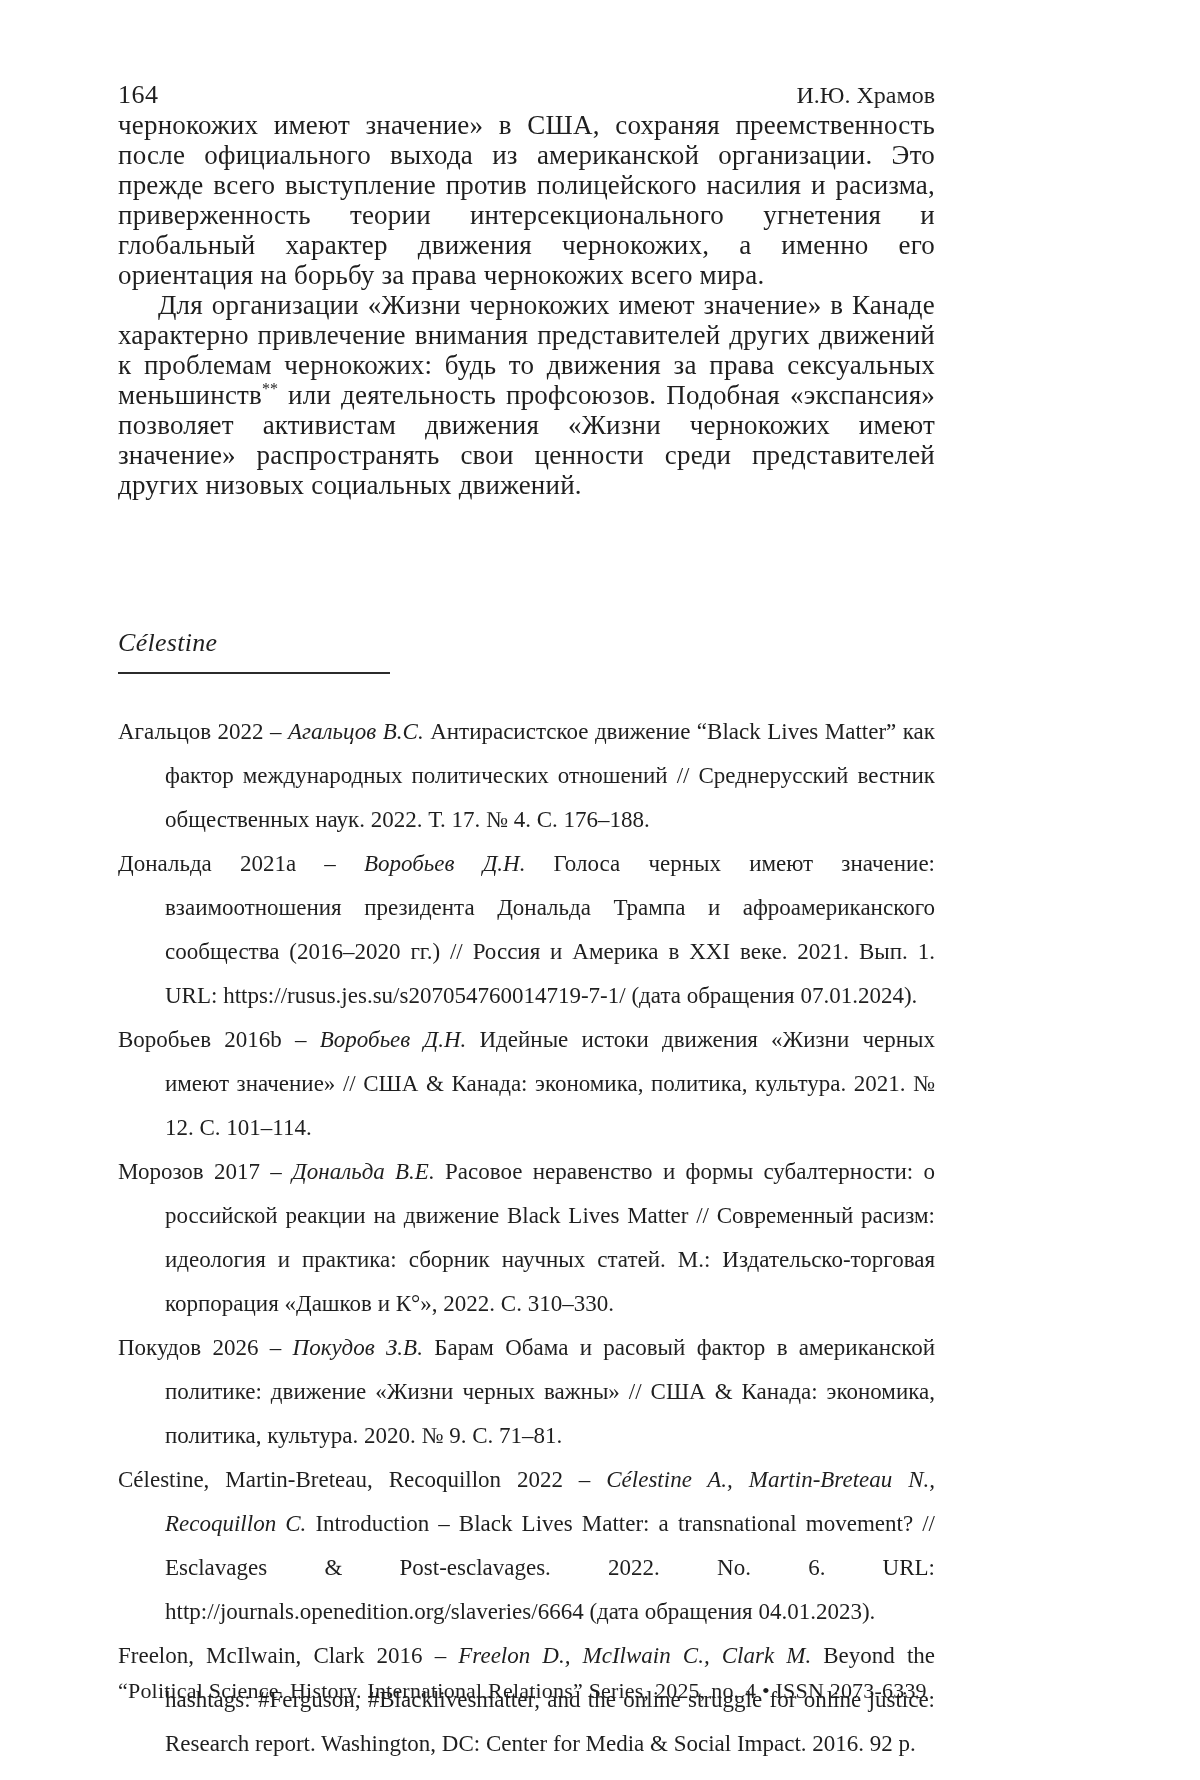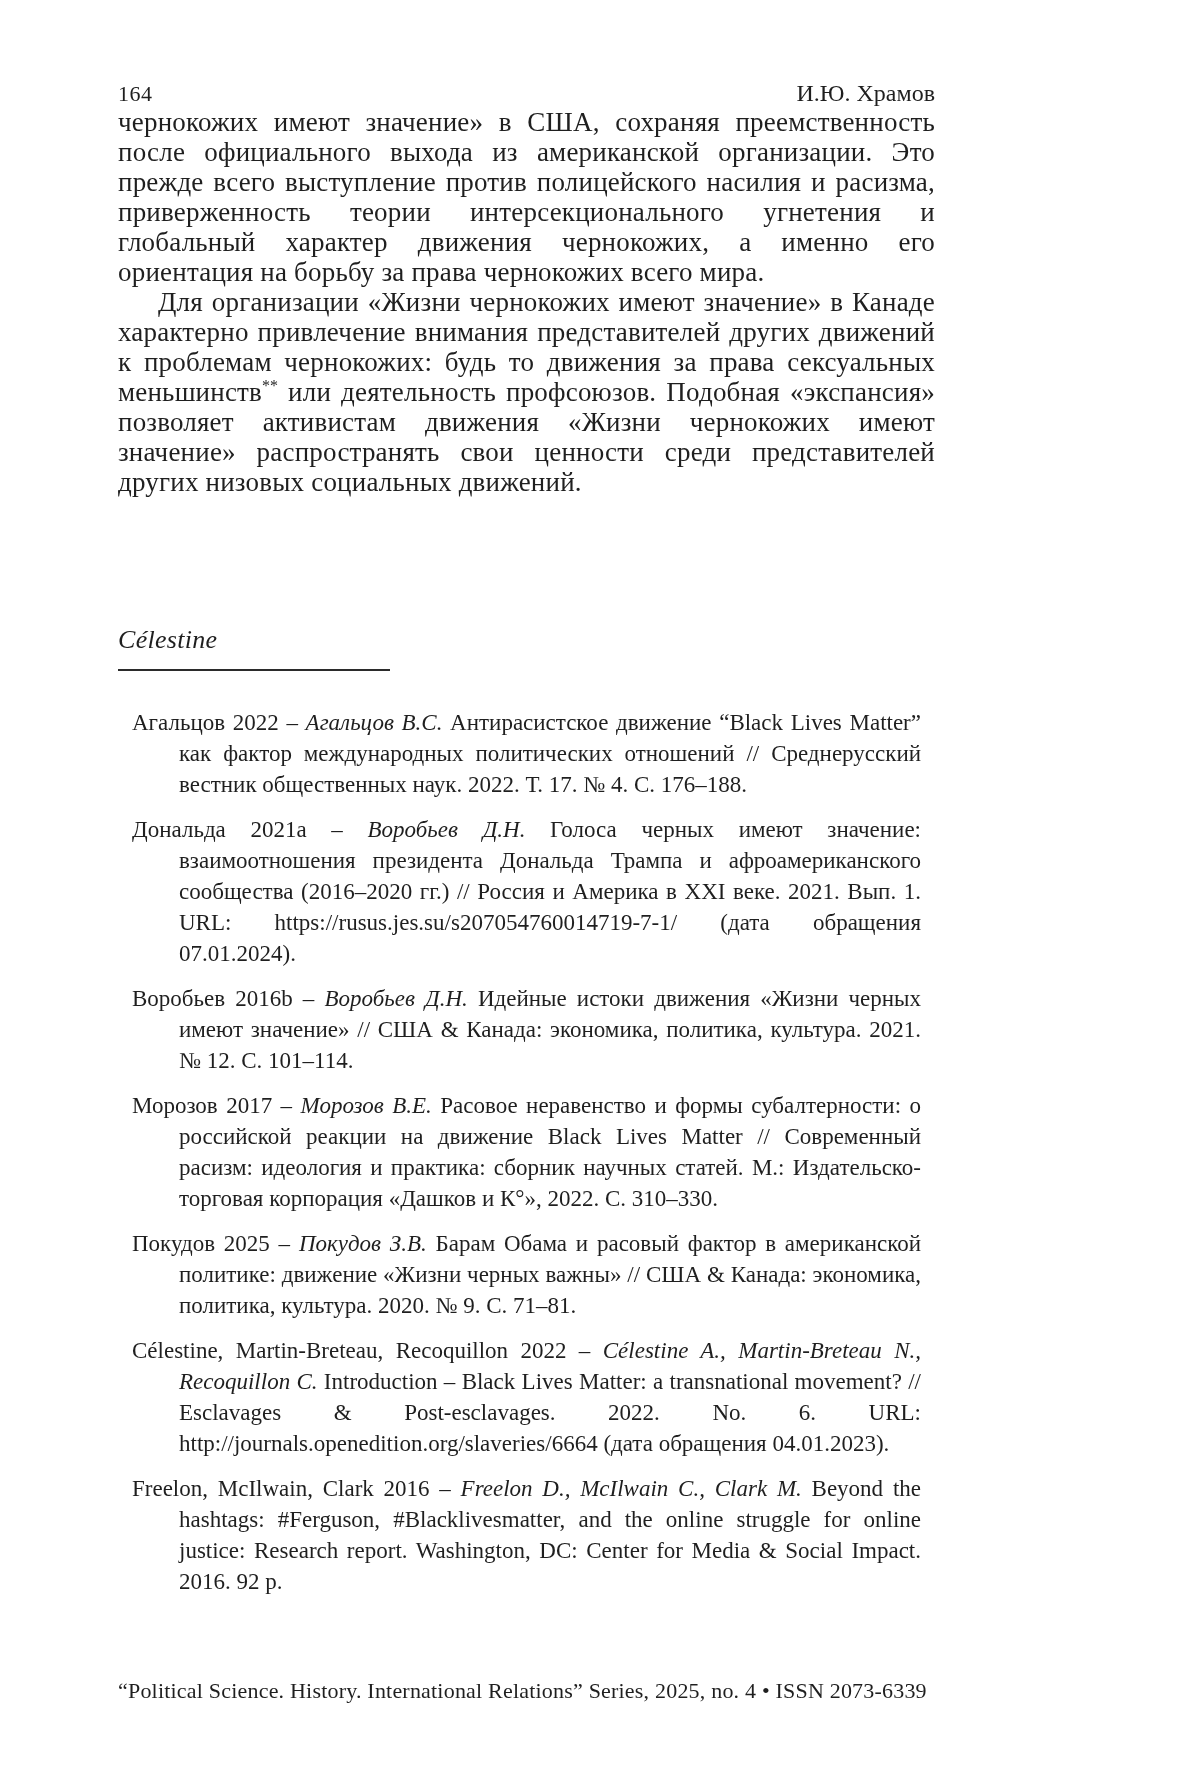--- a/index.html
+++ b/index.html
@@ -24,21 +24,21 @@
     top: 0;
     width: 817px;
   }
   .running-head {
     display: flex;
     justify-content: space-between;
     align-items: baseline;
     padding-top: 80px;
   }
   .page-number {
-    font-size: 22px;
+    font-size: 26px;
     letter-spacing: 0.5px;
     font-family: Liberation Serif, serif;
   }
   .running-author {
     font-size: 24px;
   }
   .body-par {
     margin: 0;
     font-size: 27px;
     line-height: 30px;
@@ -66,23 +66,23 @@
   .refs-rule {
     margin: 14px 0 0 0;
     border: none;
     border-top: 2px solid #2b2b2b;
     width: 272px;
   }
   .ref-list {
     margin-top: 36px;
   }
   .ref {
-    margin: 14px;
+    margin: 0;
     font-size: 23px;
-    line-height: 31px;
+    line-height: 44px;
     text-align: justify;
     padding-left: 47px;
     text-indent: -47px;
   }
   .ref .it {
     font-style: italic;
   }
   .page-footer {
     position: absolute;
     left: 118px;
@@ -107,22 +107,22 @@
 
     <p class="body-par indented"><span>Для организации «Жизни чернокожих имеют значение» в Канаде характерно привлечение внимания представителей других движений к проблемам чернокожих: будь то движения за права сексуальных меньшинств</span><sup class="fn">**</sup><span> или деятельность профсоюзов. Подобная «экспансия» позволяет активистам движения «Жизни чернокожих имеют значение» распространять свои ценности среди представителей других низовых социальных движений.</span></p>
 
     <h2 class="refs-heading">Célestine</h2>
     <hr class="refs-rule">
 
     <div class="ref-list">
         <p class="ref"><span>Агальцов 2022 – </span><span class="it">Агальцов В.С.</span><span> Антирасистское движение “Black Lives Matter” как фактор международных политических отношений // Среднерусский вестник общественных наук. 2022. Т. 17. № 4. С. 176–188.</span></p>
         <p class="ref"><span>Дональда 2021a – </span><span class="it">Воробьев Д.Н.</span><span> Голоса черных имеют значение: взаимоотношения президента Дональда Трампа и афроамериканского сообщества (2016–2020 гг.) // Россия и Америка в XXI веке. 2021. Вып. 1. URL: https://rusus.jes.su/s207054760014719-7-1/ (дата обращения 07.01.2024).</span></p>
         <p class="ref"><span>Воробьев 2016b – </span><span class="it">Воробьев Д.Н.</span><span> Идейные истоки движения «Жизни черных имеют значение» // США &amp; Канада: экономика, политика, культура. 2021. № 12. С. 101–114.</span></p>
-        <p class="ref"><span>Морозов 2017 – </span><span class="it">Морозов В.Е.</span><span> Расовое неравенство и формы субалтерности: о российской реакции на движение Black Lives Matter // Современный расизм: идеология и практика: сборник научных статей. М.: Издательско-торговая корпорация «Дашков и К°», 2022. С. 310–330.</span></p>
-        <p class="ref"><span>Покудов 2025 – </span><span class="it">Покудов З.В.</span><span> Барам Обама и расовый фактор в американской политике: движение «Жизни черных важны» // США &amp; Канада: экономика, политика, культура. 2020. № 9. С. 71–81.</span></p>
+        <p class="ref"><span>Морозов 2017 – </span><span class="it">Дональда В.Е.</span><span> Расовое неравенство и формы субалтерности: о российской реакции на движение Black Lives Matter // Современный расизм: идеология и практика: сборник научных статей. М.: Издательско-торговая корпорация «Дашков и К°», 2022. С. 310–330.</span></p>
+        <p class="ref"><span>Покудов 2026 – </span><span class="it">Покудов З.В.</span><span> Барам Обама и расовый фактор в американской политике: движение «Жизни черных важны» // США &amp; Канада: экономика, политика, культура. 2020. № 9. С. 71–81.</span></p>
         <p class="ref"><span>Célestine, Martin-Breteau, Recoquillon 2022 – </span><span class="it">Célestine A., Martin-Breteau N., Recoquillon C.</span><span> Introduction – Black Lives Matter: a transnational movement? // Esclavages &amp; Post-esclavages. 2022. No. 6. URL: http://journals.openedition.org/slaveries/6664 (дата обращения 04.01.2023).</span></p>
         <p class="ref"><span>Freelon, McIlwain, Clark 2016 – </span><span class="it">Freelon D., McIlwain C., Clark M.</span><span> Beyond the hashtags: #Ferguson, #Blacklivesmatter, and the online struggle for online justice: Research report. Washington, DC: Center for Media &amp; Social Impact. 2016. 92 p.</span></p>
       </div>
 
   </div>
 
   <div class="page-footer">“Political Science. History. International Relations” Series, 2025, no. 4 • ISSN 2073-6339</div>
 </div>
 
 </body></html>

